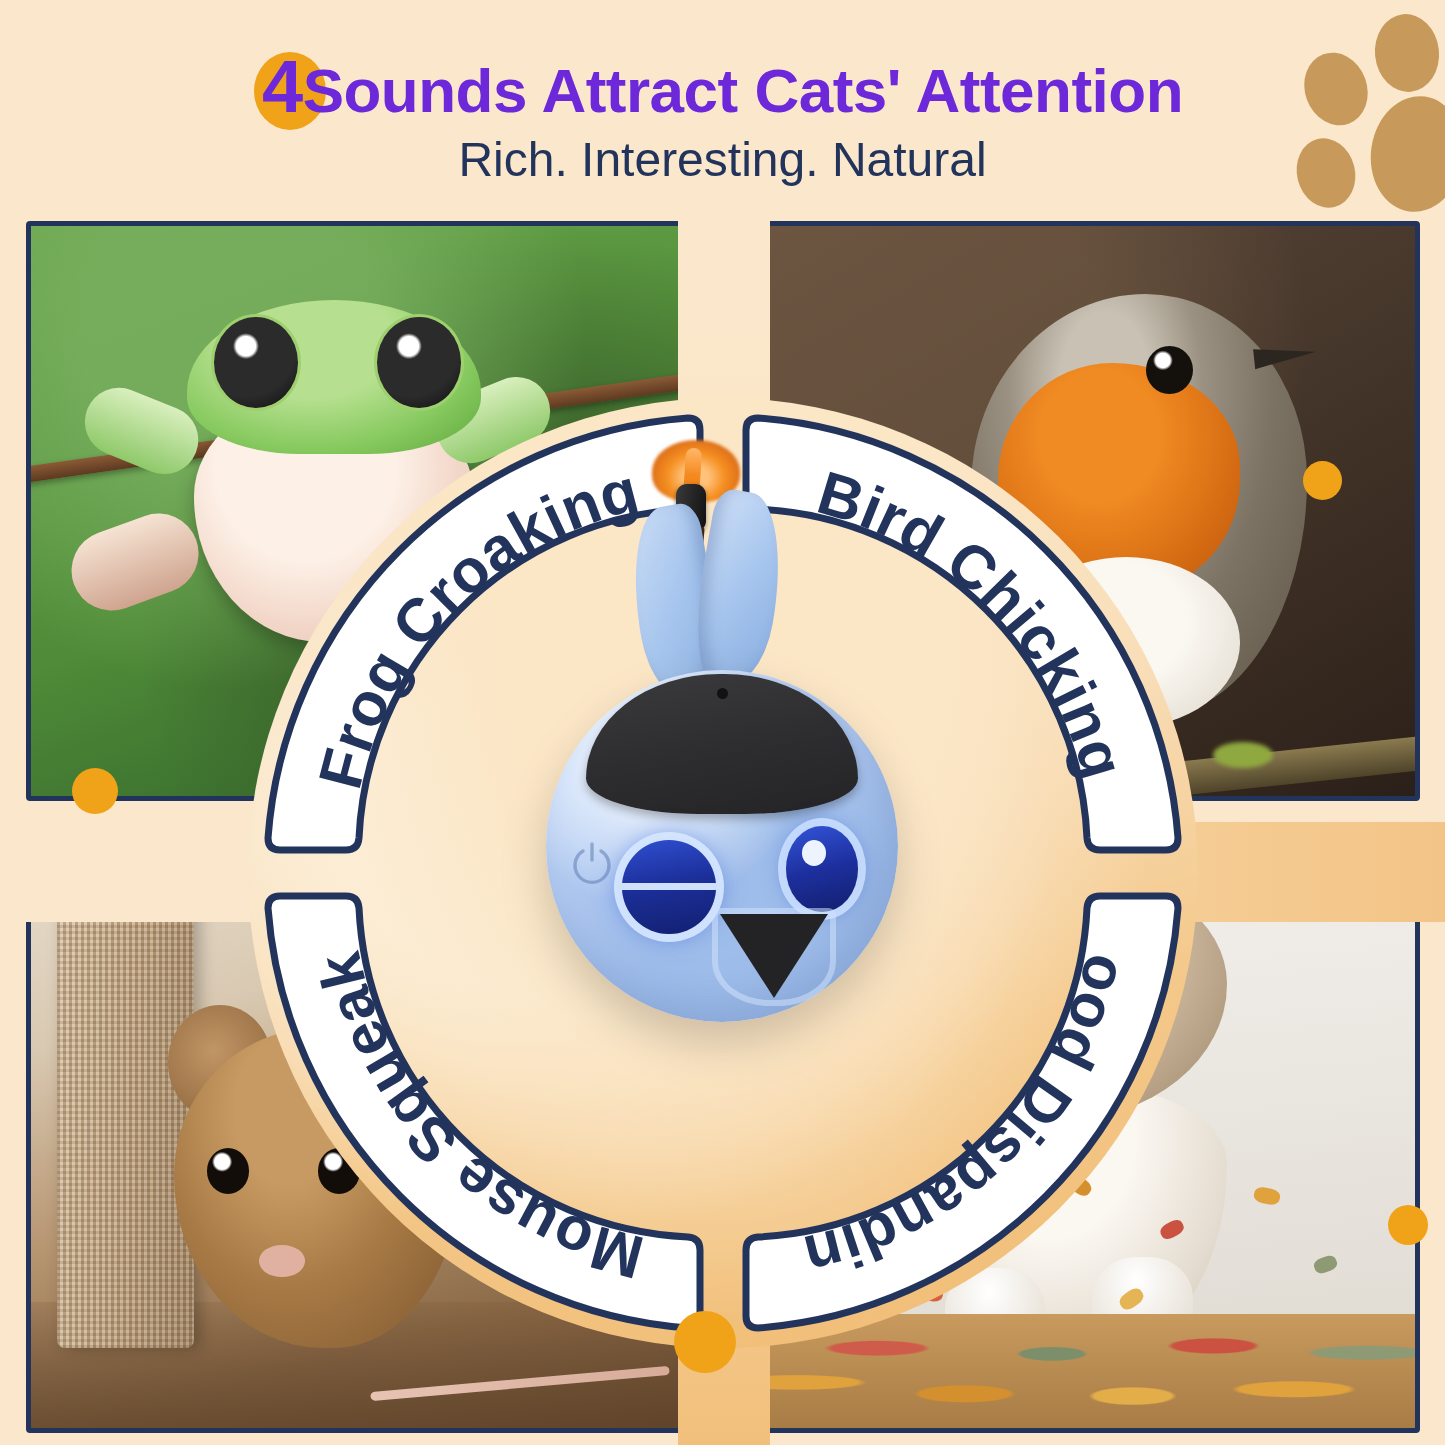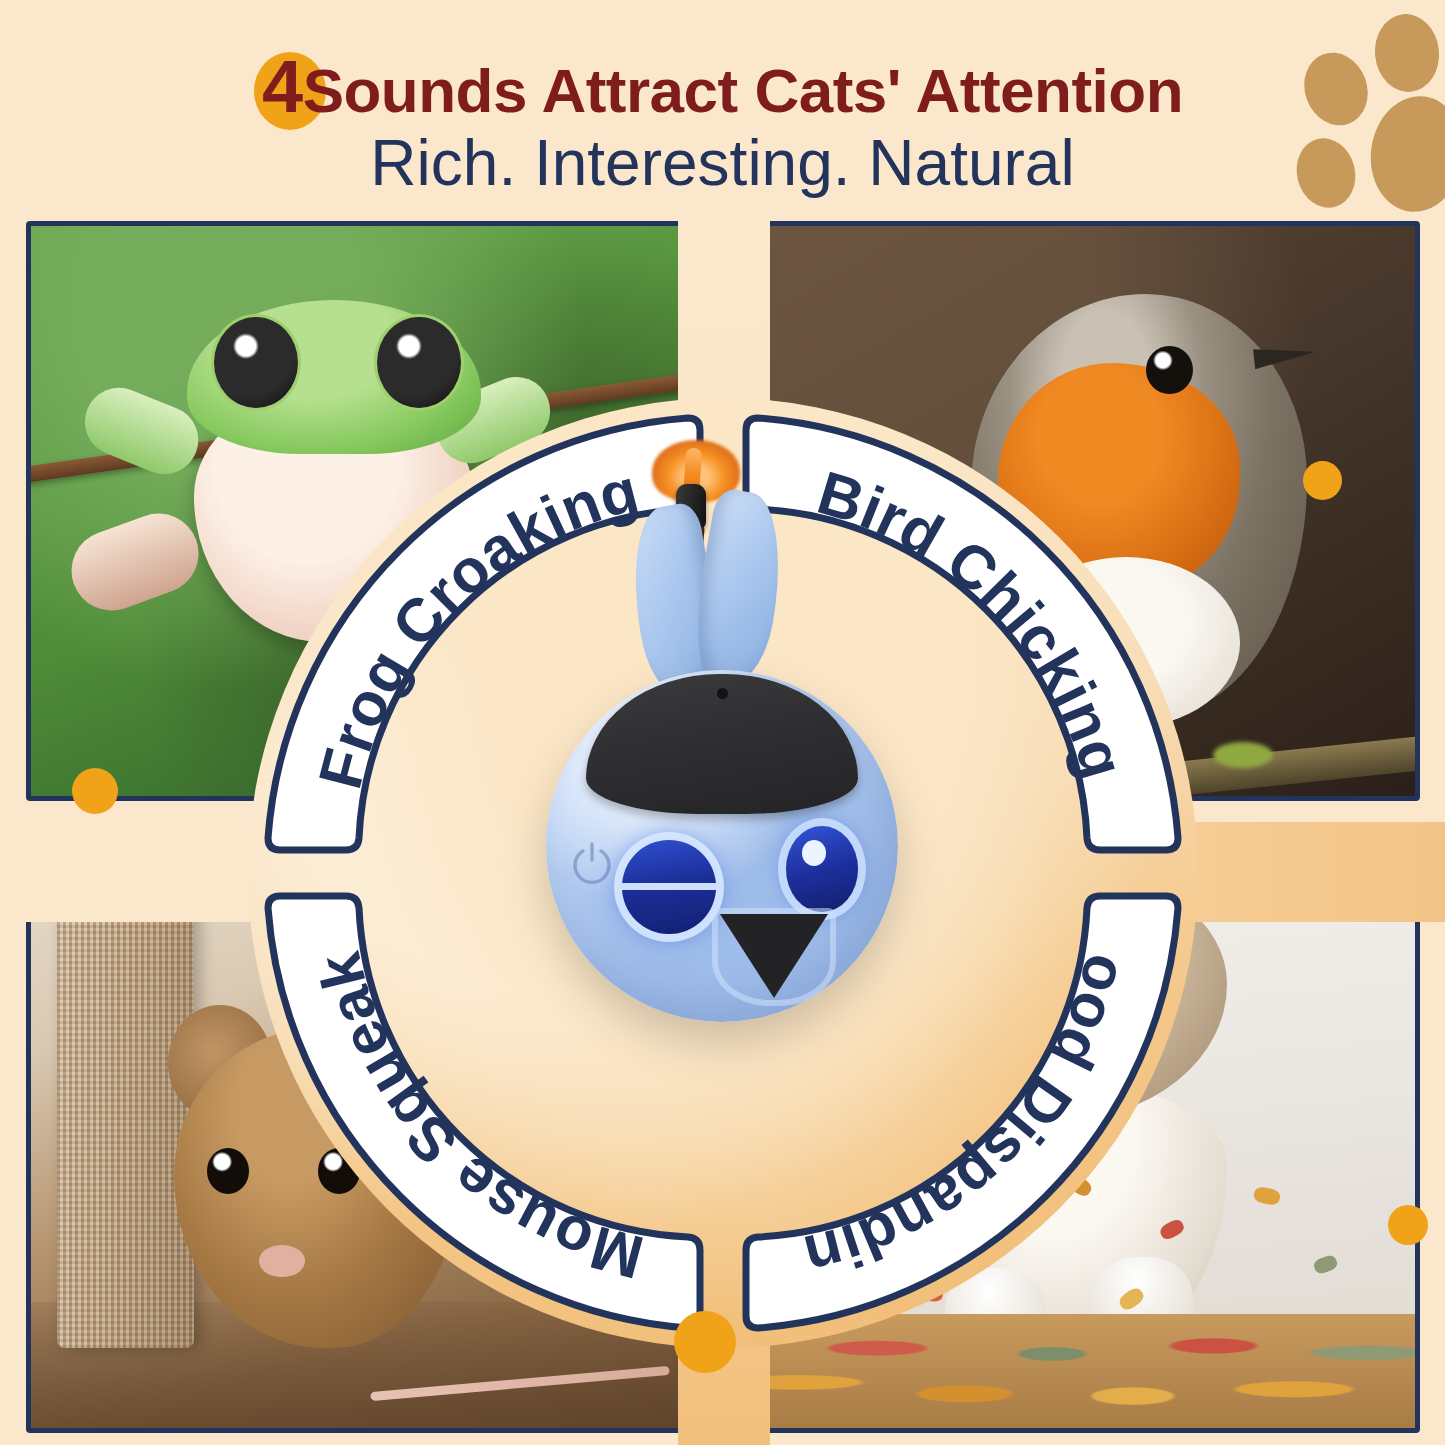--- a/index.html
+++ b/index.html
@@ -14,26 +14,26 @@
 
   
   .header{position:absolute;left:0;top:0;width:1445px;text-align:center;z-index:40;}
   .title-row{position:relative;display:inline-block;padding-top:48px;}
   .num-blob{
     position:absolute;left:-8px;top:52px;width:72px;height:78px;
     background:#F0A318;border-radius:50%;z-index:0;
   }
   .title{
     position:relative;z-index:1;
-    font-size:62px;font-weight:bold;color:#7f1d1d;
+    font-size:62px;font-weight:bold;color:#6d28d9;
     letter-spacing:-0.5px;white-space:nowrap;line-height:1.05;
   }
   .title .big4{font-size:74px;}
   .subtitle{
-    font-size:64px;color:#22335C;
+    margin-top:6px;font-size:48px;color:#22335C;
     font-weight:normal;letter-spacing:0px;white-space:nowrap;
   }
 
   
   .paw{position:absolute;right:-10px;top:8px;width:180px;height:210px;z-index:5;}
   .paw b{position:absolute;display:block;background:#C79A5B;border-radius:50%;}
   .paw .t1{left:30px;top:44px;width:62px;height:74px;transform:rotate(-20deg);}
   .paw .t2{left:100px;top:6px;width:64px;height:78px;transform:rotate(-6deg);}
   .paw .t3{left:22px;top:130px;width:58px;height:70px;transform:rotate(-14deg);}
   .paw .t4{left:96px;top:88px;width:92px;height:116px;transform:rotate(8deg);}

